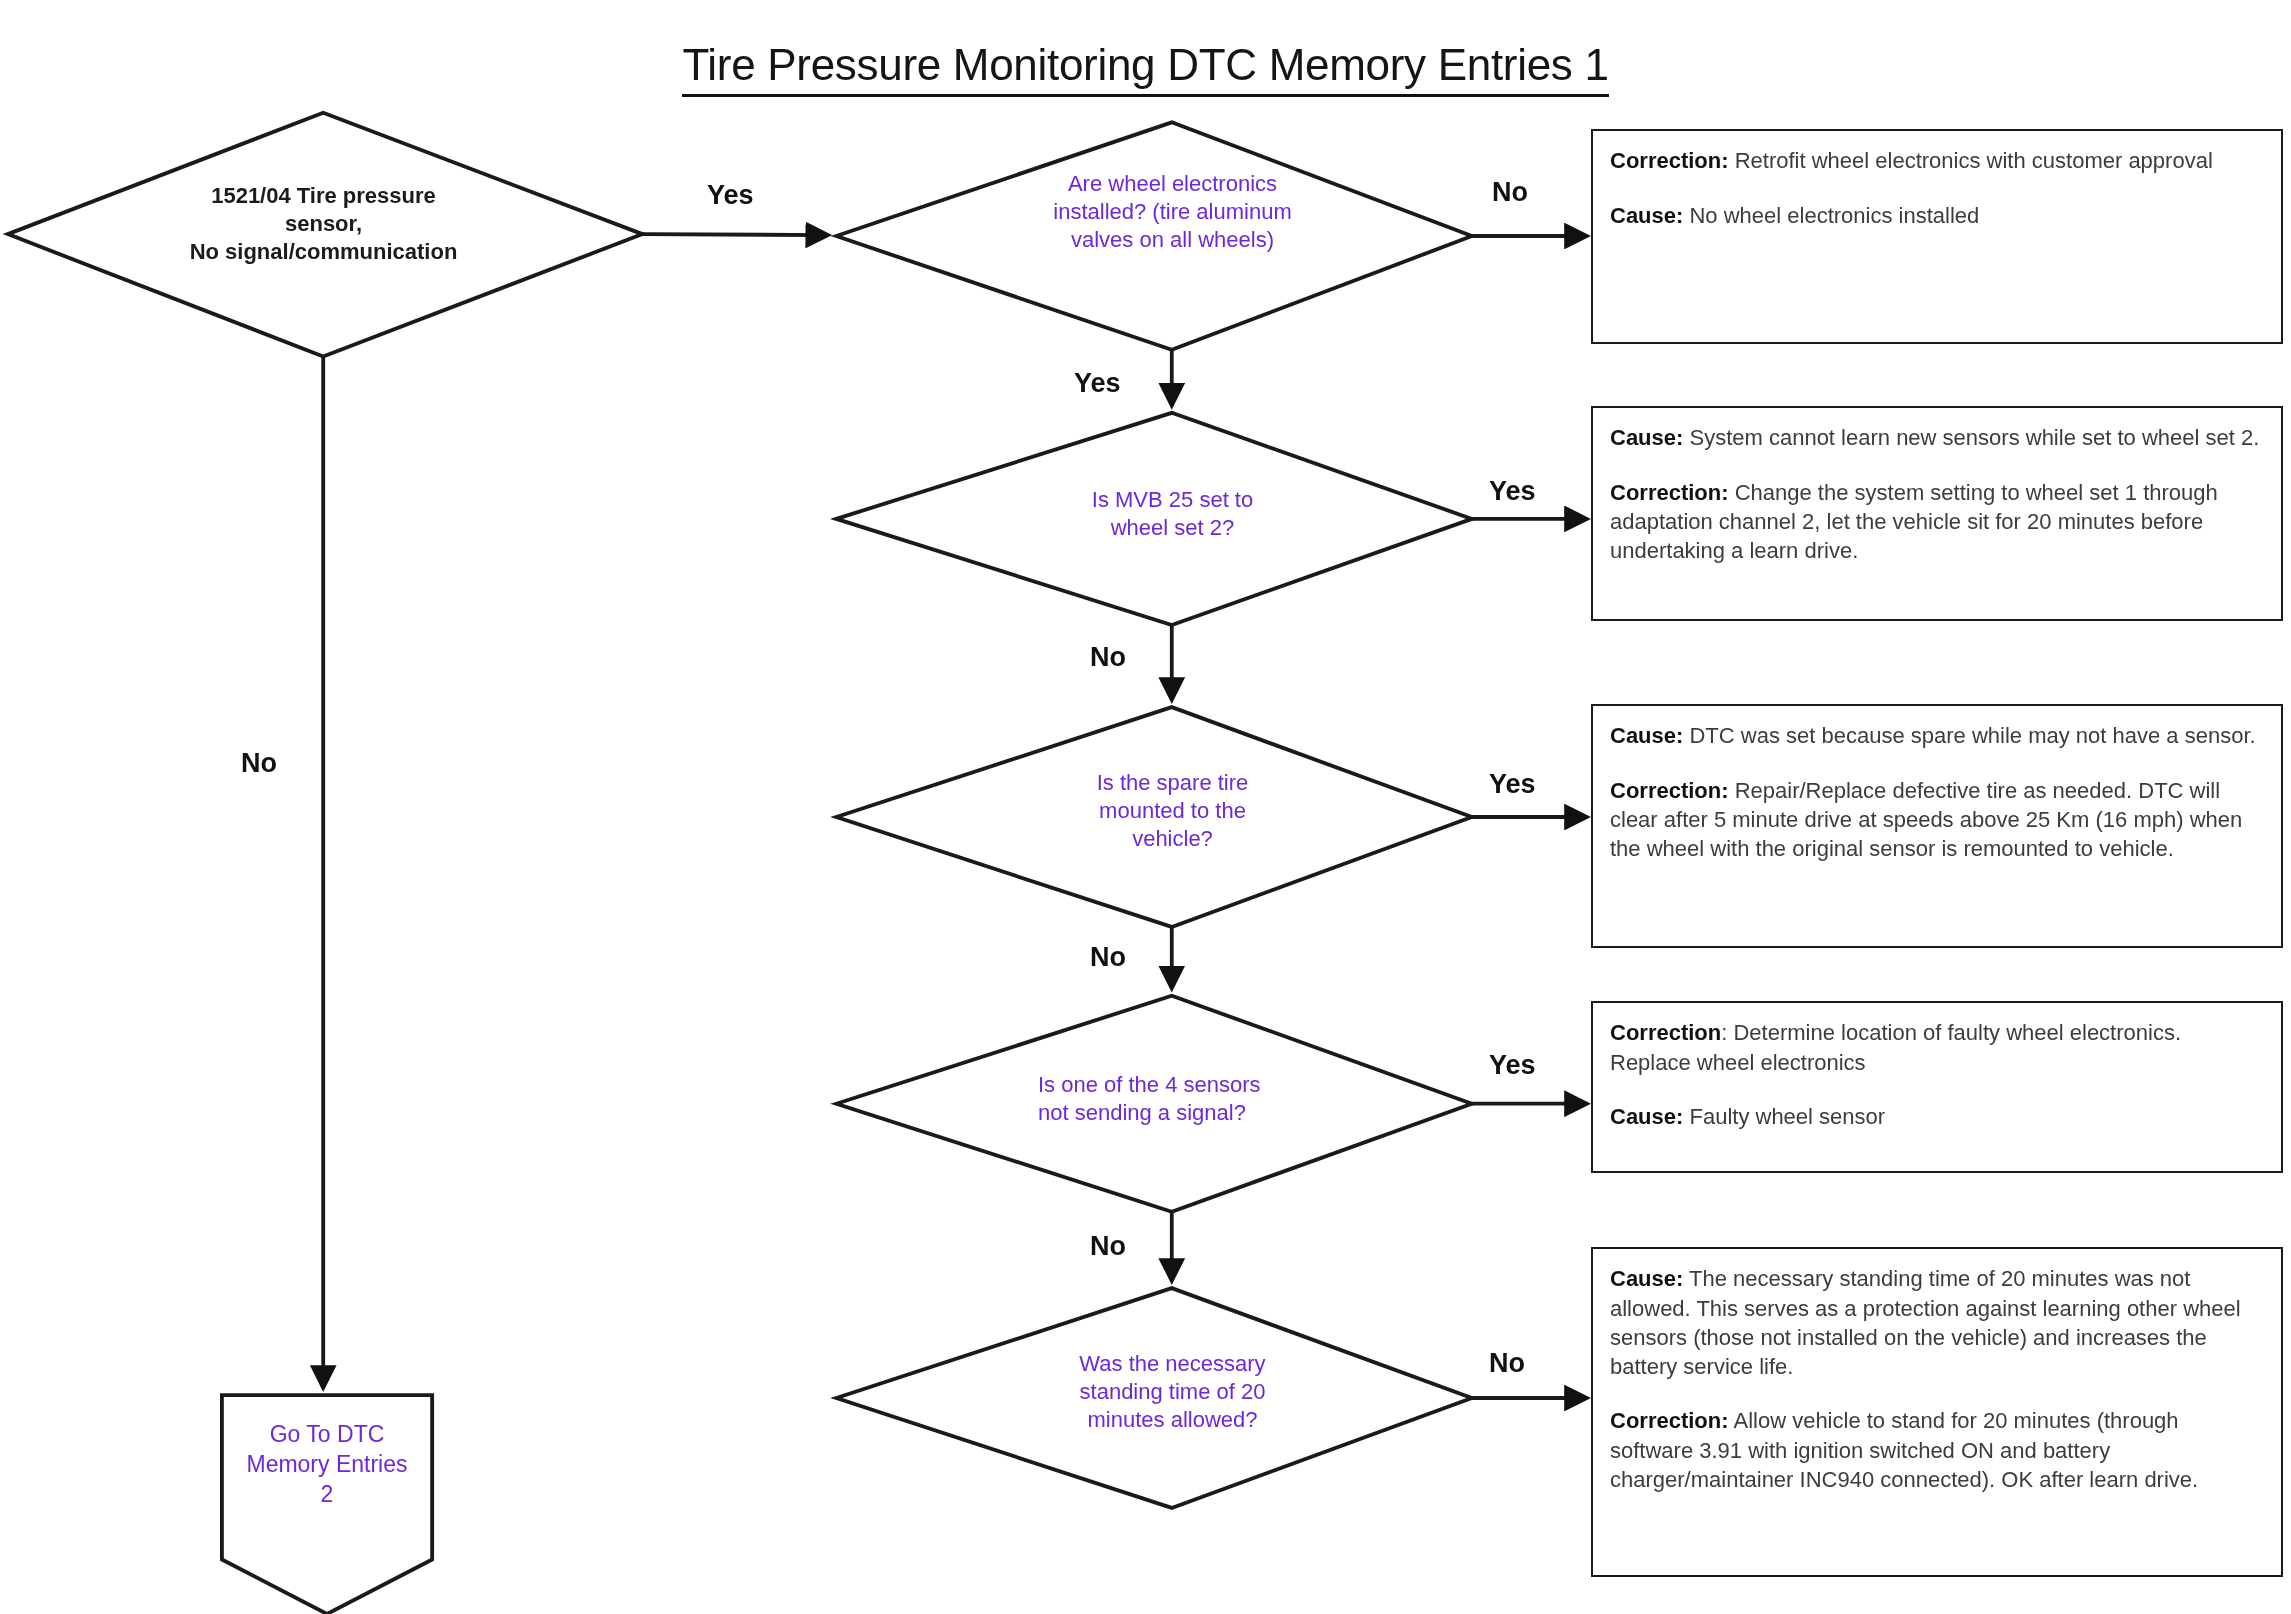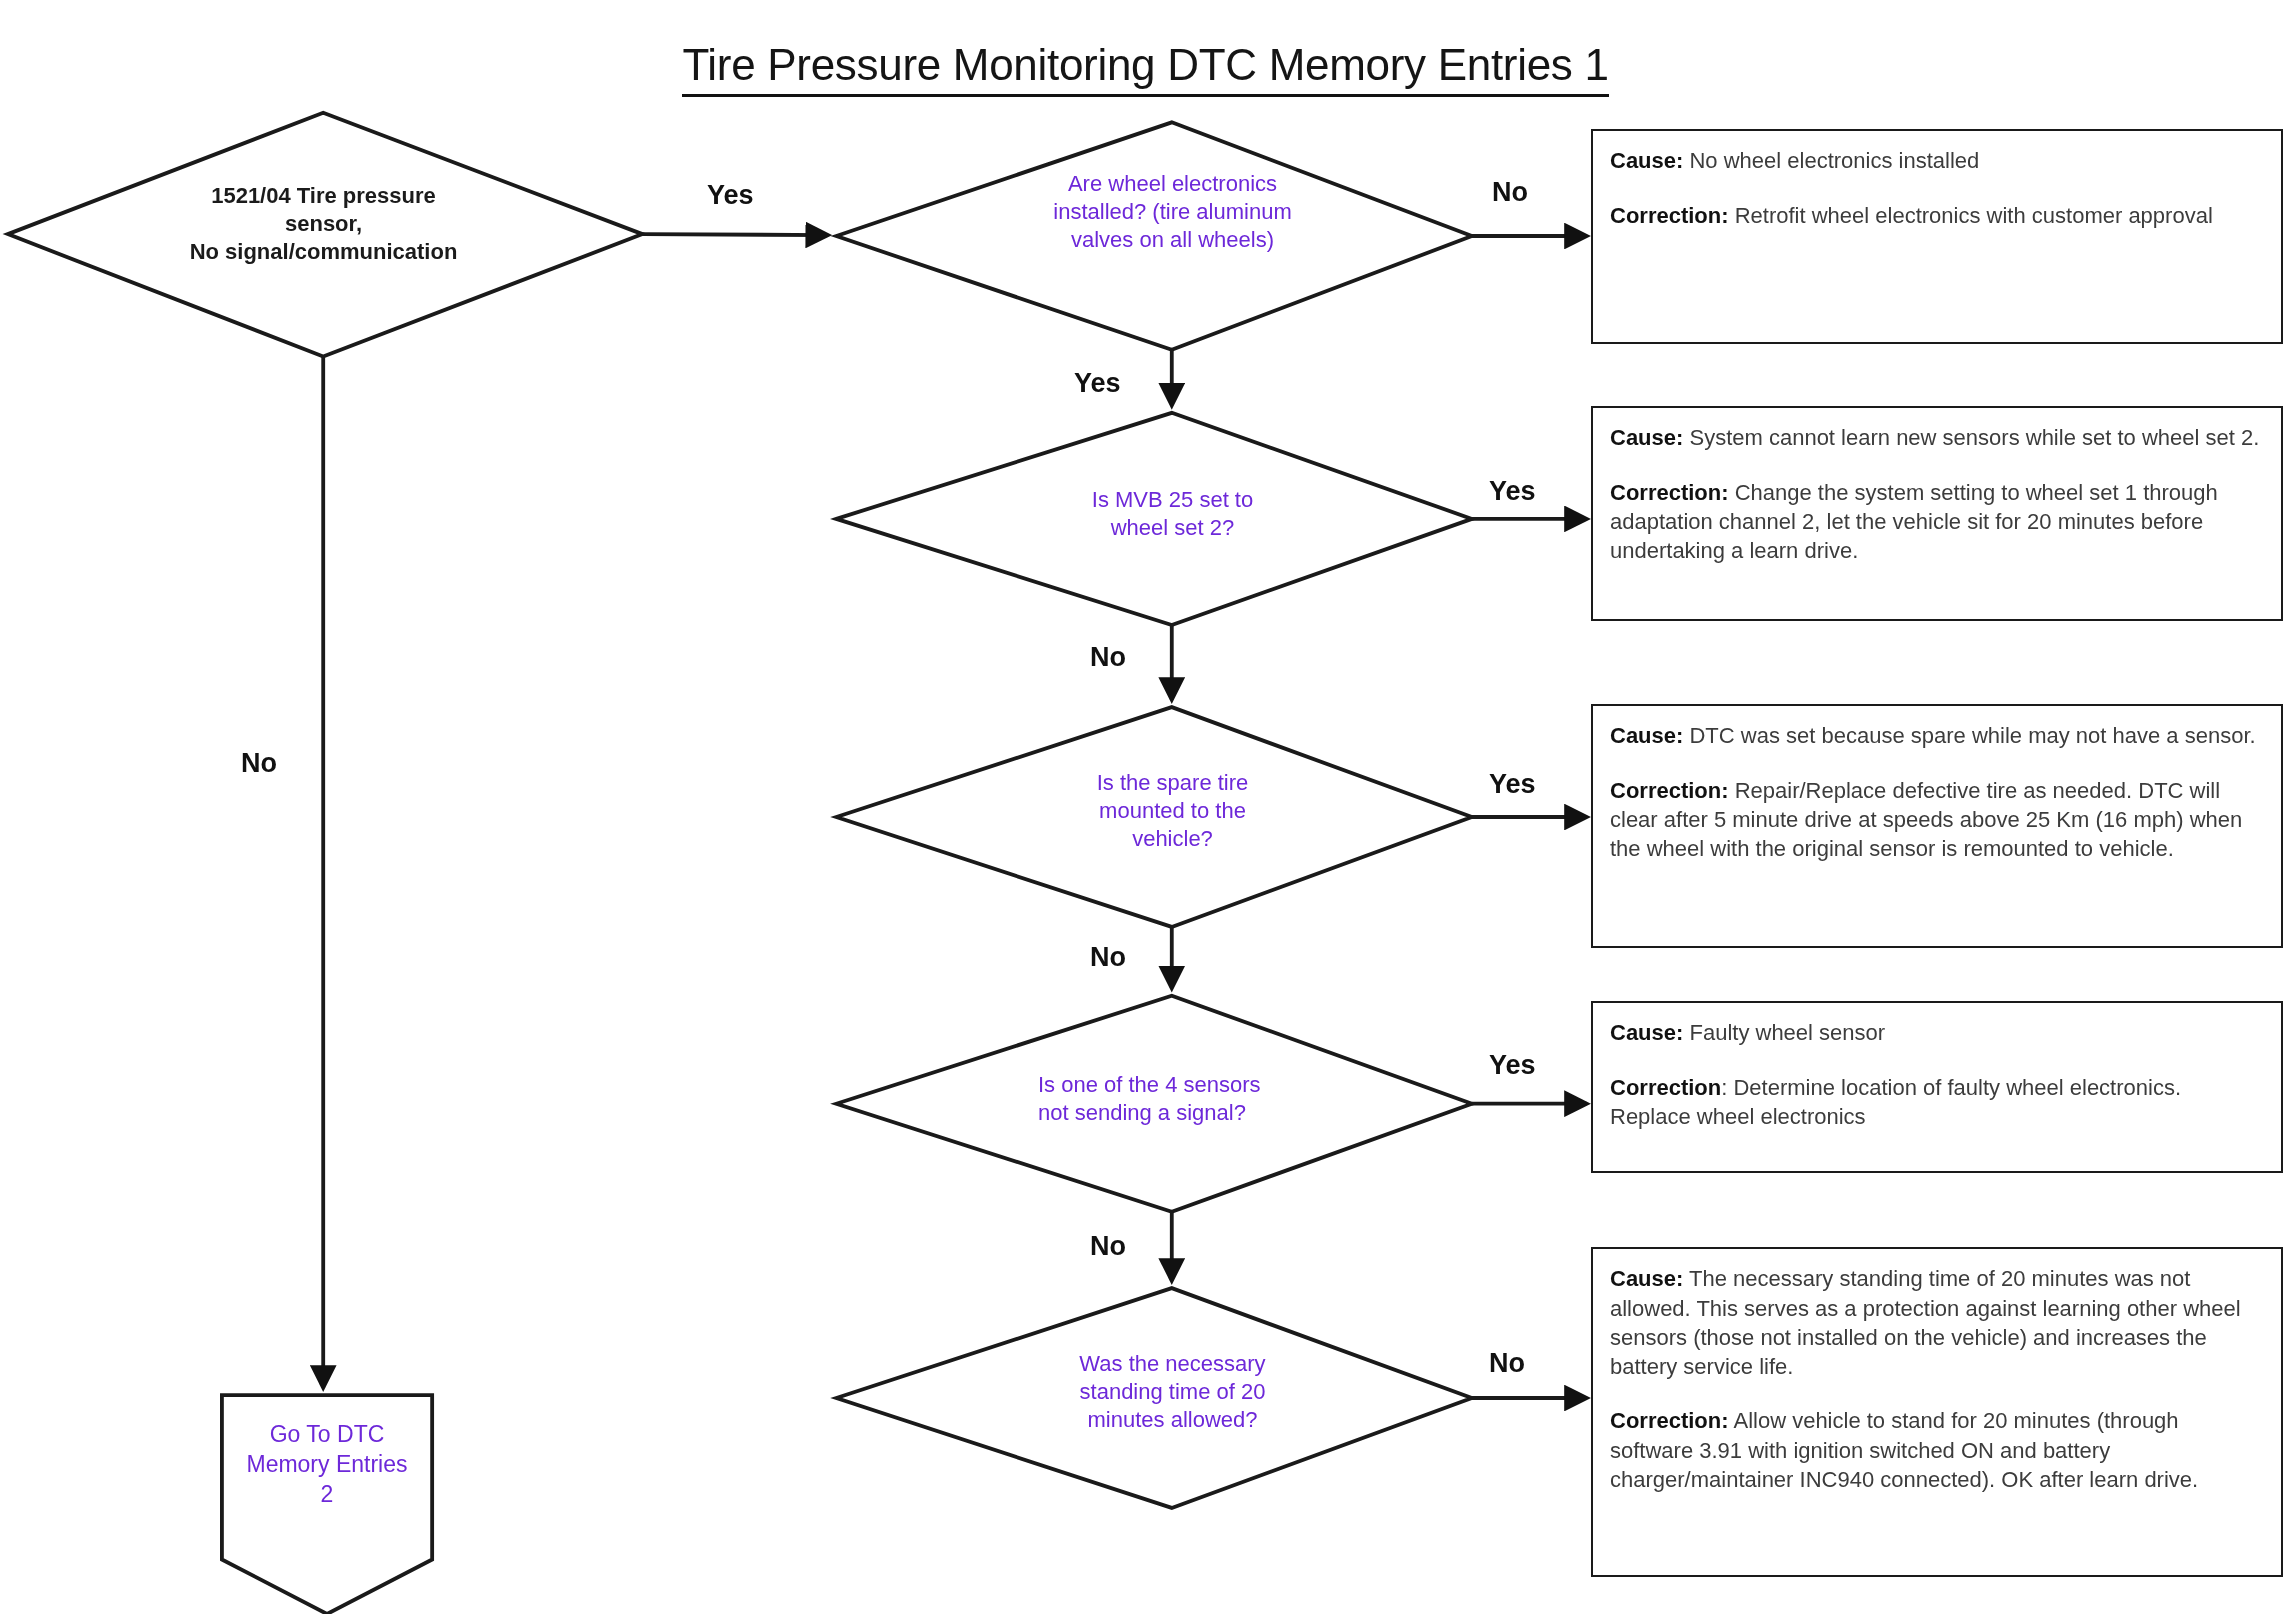--- a/index.html
+++ b/index.html
@@ -204,25 +204,25 @@
   <div class="edge-label" style="left:1090px; top:942px;">No</div>
 
   <div class="edge-label" style="left:1489px; top:1050px;">Yes</div>
 
   <div class="edge-label" style="left:1090px; top:1231px;">No</div>
 
   <div class="edge-label" style="left:1489px; top:1348px;">No</div>
 
   <div class="cc-box" style="left:1591px; top:129px; width:692px; height:215px;">
     <p>
+      <b>Correction:</b><span> Retrofit wheel electronics with customer approval</span>
+    </p>
+    <p>
       <b>Cause:</b><span> No wheel electronics installed</span>
     </p>
-    <p>
-      <b>Correction:</b><span> Retrofit wheel electronics with customer approval</span>
-    </p>
   </div>
 
   <div class="cc-box" style="left:1591px; top:406px; width:692px; height:215px;">
     <p>
       <b>Cause:</b><span> System cannot learn new sensors while set to wheel set 2.</span>
     </p>
     <p>
       <b>Correction:</b><span> Change the system setting to wheel set 1 through adaptation channel 2, let the vehicle sit for 20 minutes before undertaking a learn drive.</span>
     </p>
   </div>
@@ -231,25 +231,25 @@
     <p>
       <b>Cause:</b><span> DTC was set because spare while may not have a sensor.</span>
     </p>
     <p>
       <b>Correction:</b><span> Repair/Replace defective tire as needed. DTC will clear after 5 minute drive at speeds above 25 Km (16 mph) when the wheel with the original sensor is remounted to vehicle.</span>
     </p>
   </div>
 
   <div class="cc-box" style="left:1591px; top:1001px; width:692px; height:172px;">
     <p>
+      <b>Correction</b><span>: Determine location of faulty wheel electronics. Replace wheel electronics</span>
+    </p>
+    <p>
       <b>Cause:</b><span> Faulty wheel sensor</span>
     </p>
-    <p>
-      <b>Correction</b><span>: Determine location of faulty wheel electronics. Replace wheel electronics</span>
-    </p>
   </div>
 
   <div class="cc-box" style="left:1591px; top:1247px; width:692px; height:330px;">
     <p>
       <b>Cause:</b><span> The necessary standing time of 20 minutes was not allowed. This serves as a protection against learning other wheel sensors (those not installed on the vehicle) and increases the battery service life.</span>
     </p>
     <p>
       <b>Correction:</b><span> Allow vehicle to stand for 20 minutes (through software 3.91 with ignition switched ON and battery charger/maintainer INC940 connected). OK after learn drive.</span>
     </p>
   </div>

